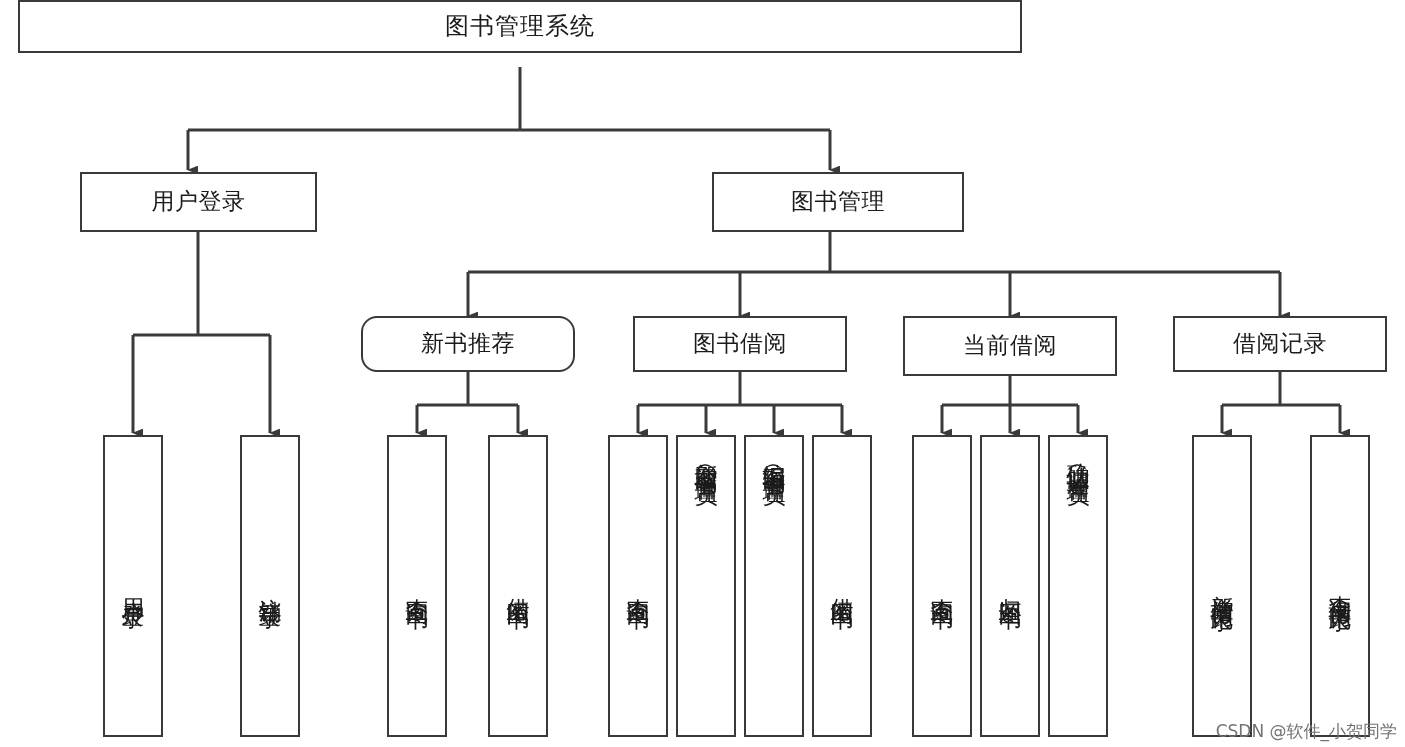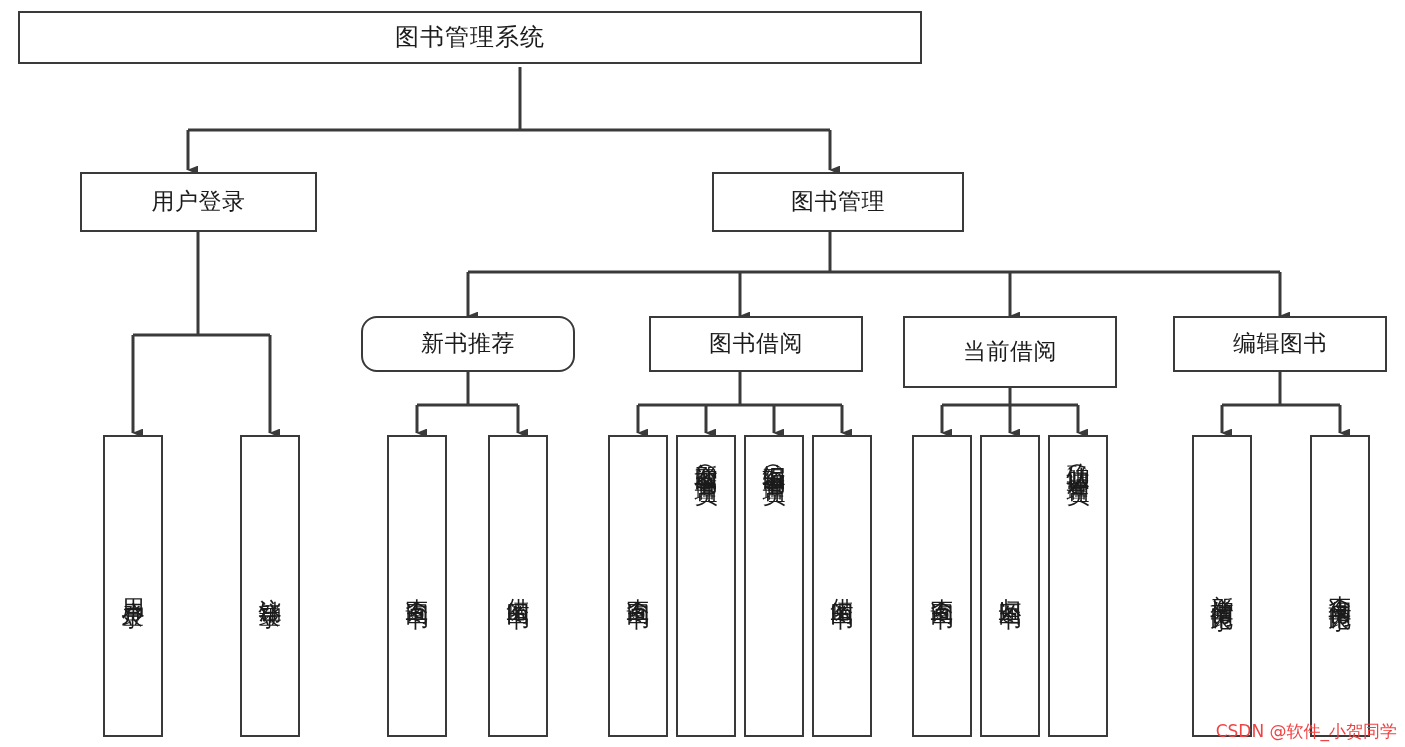--- a/index.html
+++ b/index.html
@@ -64,21 +64,21 @@
   }
   .node-box.vertical.centered {
     align-items: center;
     padding-top: 0;
   }
   #watermark {
     position: absolute;
     right: 8px;
     bottom: 4px;
     font-size: 17px;
-    color: #ef4444;
+    color: #737373;
     font-family: "DejaVu Sans", "Liberation Sans", sans-serif;
     white-space: nowrap;
     pointer-events: none;
     margin-top: 20px;
   }
 </style>
 </head>
 <body>
 
 <div id="diagram-root">
@@ -129,46 +129,46 @@
       <line x1="1010" y1="405" x2="1010" y2="433" marker-end="url(#arrowhead)"></line>
       <line x1="1078" y1="405" x2="1078" y2="433" marker-end="url(#arrowhead)"></line>
 
       <line x1="1280" y1="372" x2="1280" y2="405"></line>
       <line x1="1222" y1="405" x2="1340" y2="405"></line>
       <line x1="1222" y1="405" x2="1222" y2="433" marker-end="url(#arrowhead)"></line>
       <line x1="1340" y1="405" x2="1340" y2="433" marker-end="url(#arrowhead)"></line>
     </g>
   </svg>
 
-  <div class="node-box root horizontal" style="left:18px; top:11px; width:904px; height:53px;">
+  <div class="node-box root horizontal" style="left:18px; top:0; width:1004px; height:53px;">
     <span class="node-label">图书管理系统</span>
   </div>
 
   <div class="node-box horizontal" style="left:80px; top:172px; width:237px; height:60px;">
     <span class="node-label">用户登录</span>
   </div>
 
   <div class="node-box horizontal" style="left:712px; top:172px; width:252px; height:60px;">
     <span class="node-label">图书管理</span>
   </div>
 
   <div class="node-box horizontal" style="left:361px; top:316px; width:214px; height:56px;border-radius:16px;">
     <span class="node-label">新书推荐</span>
   </div>
 
-  <div class="node-box horizontal" style="left:633px; top:316px; width:214px; height:56px;margin-left:16px;">
+  <div class="node-box horizontal" style="left:633px; top:316px; width:214px; height:56px;">
     <span class="node-label">图书借阅</span>
   </div>
 
-  <div class="node-box horizontal" style="left:903px; top:316px; width:214px; height:72px;">
+  <div class="node-box horizontal" style="left:903px; top:316px; width:214px; height:60px;">
     <span class="node-label">当前借阅</span>
   </div>
 
   <div class="node-box horizontal" style="left:1173px; top:316px; width:214px; height:56px;">
-    <span class="node-label">编辑图书</span>
+    <span class="node-label">借阅记录</span>
   </div>
 
   <div class="node-box vertical centered" style="left:103px; top:435px; width:60px; height:302px;">
     <span class="node-label">用户登录</span>
   </div>
 
   <div class="node-box vertical centered" style="left:240px; top:435px; width:60px; height:302px;">
     <span class="node-label">注销登录</span>
   </div>
 

